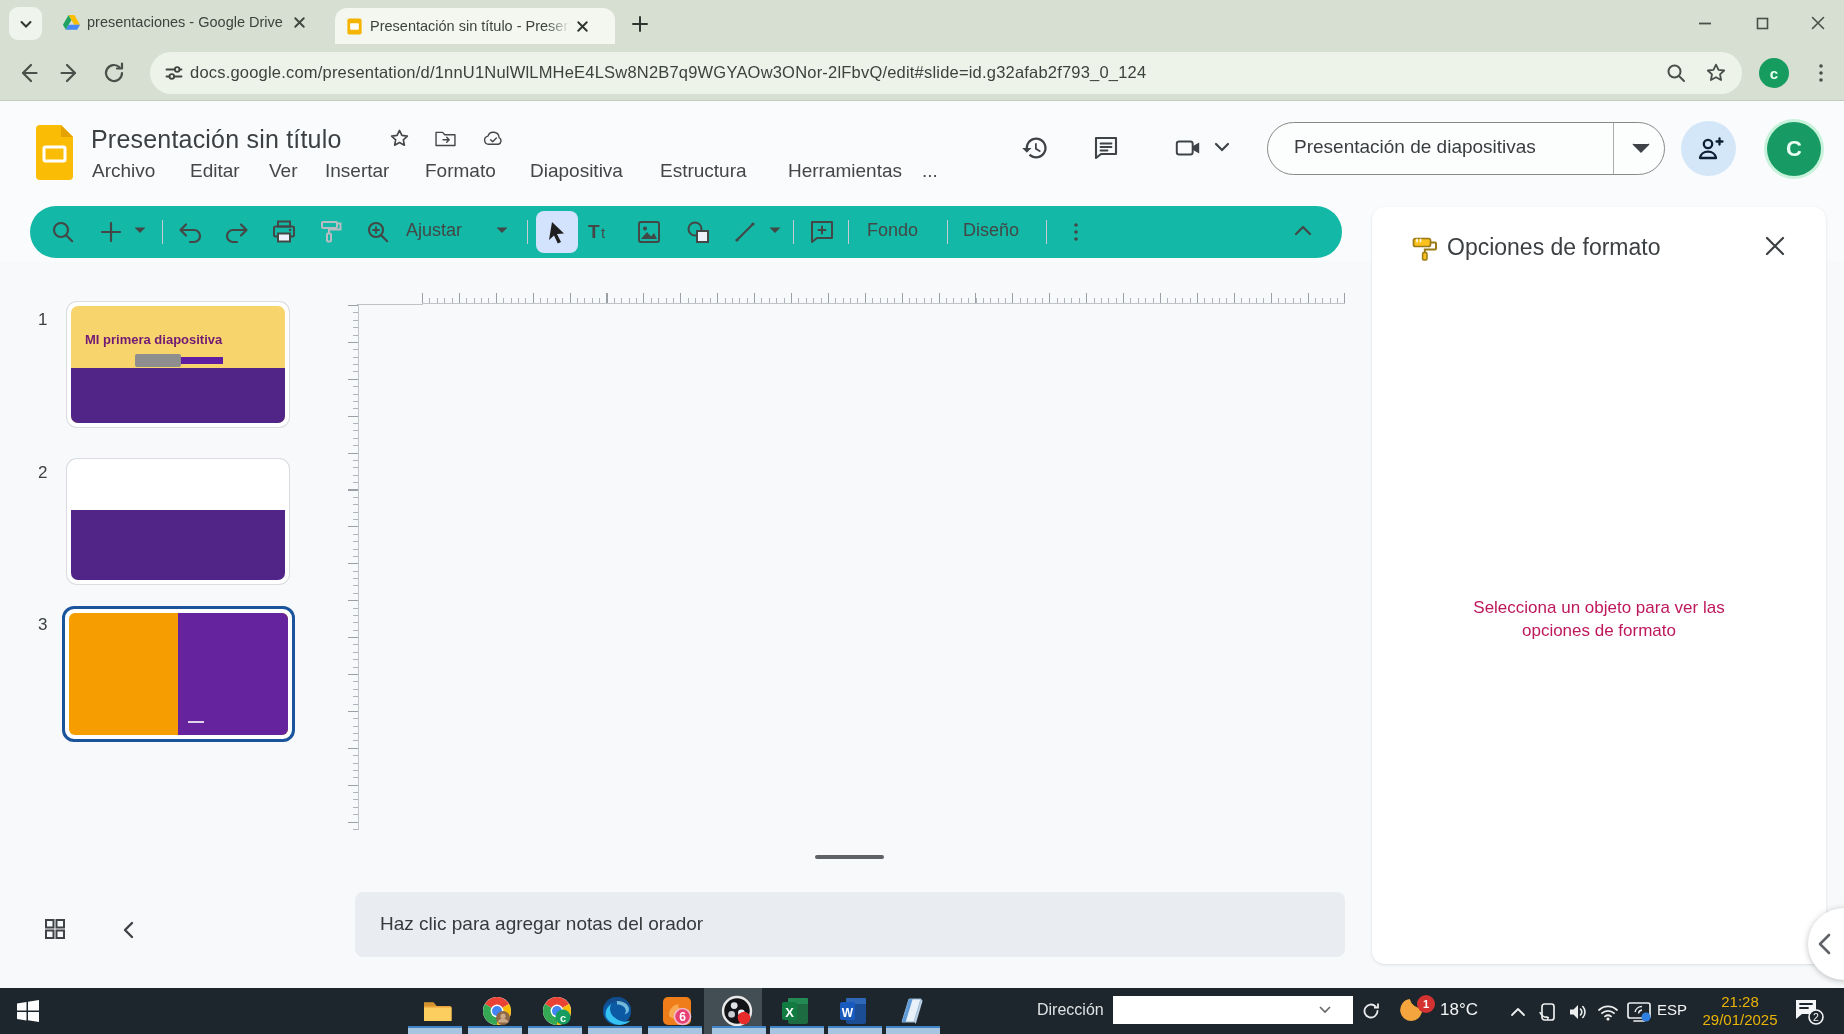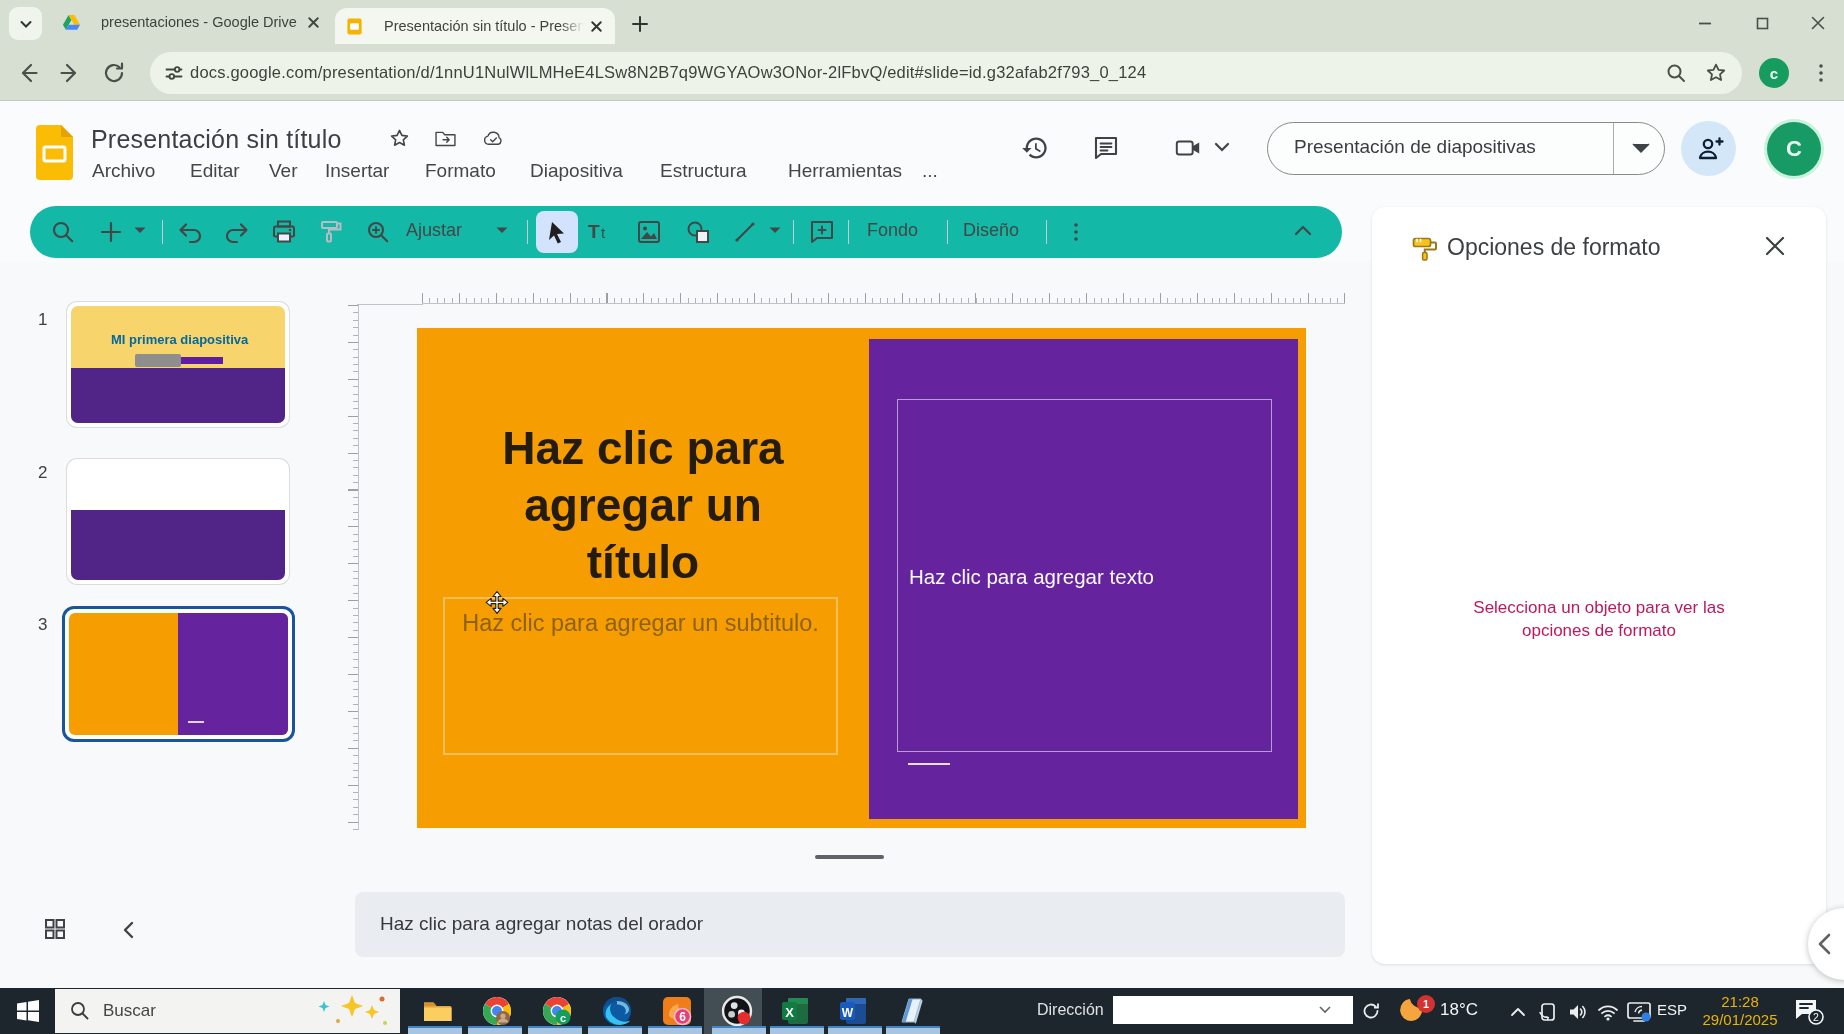--- a/index.html
+++ b/index.html
@@ -6,21 +6,21 @@
   html,body { width:1844px; height:1034px; overflow:hidden; }
   body { font-family:"Liberation Sans", sans-serif; position:relative; background:#f8f9fa; }
 
   
   #tabstrip { position:absolute; left:0; top:0; width:1844px; height:44px; background:#d7dfd2; }
   #tab-search-btn { position:absolute; left:9px; top:7px; width:33px; height:33px; border-radius:9px; background:#eff4ec; display:flex; align-items:center; justify-content:center; }
   .tab { position:absolute; top:0; height:44px; display:flex; align-items:center; }
   #tab1 { left:52px; width:280px; }
   #tab2 { left:335px; width:280px; background:#f3f7ef; border-radius:12px 12px 0 0; top:8px; height:36px; }
   .tab .fav { width:19px; height:19px; margin-left:10px; flex:none; }
-  .tab .tab-title { font-size:14.5px; color:#3d423d; margin-left:20px; white-space:nowrap; overflow:hidden; width:200px; }
+  .tab .tab-title { font-size:14.5px; color:#3d423d; margin-left:6px; white-space:nowrap; overflow:hidden; width:200px; }
   #tab2 .tab-title { -webkit-mask-image:linear-gradient(90deg,#000 88%,transparent); mask-image:linear-gradient(90deg,#000 88%,transparent); }
   .tab .close-x { width:17px; height:17px; margin-left:4px; flex:none; }
   #newtab-btn { position:absolute; left:628px; top:12px; width:24px; height:24px; }
   .winctl { position:absolute; top:10px; width:26px; height:26px; display:flex; align-items:center; justify-content:center; }
 
   #navbar { position:absolute; left:0; top:44px; width:1844px; height:57px; background:#d7dfd2; border-bottom:1px solid #c3cbbf; }
   .nav-ico { position:absolute; top:15px; width:28px; height:28px; }
   #omnibox { position:absolute; left:150px; top:8px; width:1592px; height:42px; border-radius:21px; background:#eef3ea; }
   #url-text { position:absolute; left:40px; top:11px; font-size:16.5px; color:#3c423c; letter-spacing:0.2px; white-space:nowrap; }
   .omni-ico { position:absolute; top:9px; width:24px; height:24px; }
@@ -364,21 +364,21 @@
       </svg>
   </div>
 
   <div id="content">
 
     <span class="slide-num" style="left:38px; top:48px;">1</span>
     <div class="thumb" style="top:40px">
       <div class="thumb-inner">
         <div style="position:absolute;inset:0;background:#f8d46c;"></div>
         <div style="position:absolute;left:0;right:0;top:62px;bottom:0;background:#512488;"></div>
-        <div style="position:absolute;left:14px;top:26px;font-size:13px;font-weight:bold;color:#0369a1;margin-left:26px;">MI primera diapositiva</div>
+        <div style="position:absolute;left:14px;top:26px;font-size:13px;font-weight:bold;color:#701a75;">MI primera diapositiva</div>
         <div style="position:absolute;left:64px;top:48px;width:46px;height:13px;background:#8e8e8e;border-radius:2px;"></div>
         <div style="position:absolute;left:110px;top:51px;width:42px;height:7px;background:#5f1da0;"></div>
       </div>
     </div>
     <span class="slide-num" style="left:38px; top:201px;">2</span>
     <div class="thumb" style="top:197px">
       <div class="thumb-inner">
         <div style="position:absolute;inset:0;background:#ffffff;"></div>
         <div style="position:absolute;left:0;right:0;top:47px;bottom:0;background:#512488;"></div>
       </div>
@@ -389,34 +389,20 @@
         <div style="position:absolute;inset:0;background:#f59d01;"></div>
         <div style="position:absolute;left:109px;right:0;top:0;bottom:0;background:#65249d;"></div>
         <div style="position:absolute;left:119px;top:108px;width:16px;height:2px;background:rgba(255,255,255,0.8);"></div>
       </div>
     </div>
 
     <div id="hruler"></div>
     <div id="hruler-line"></div>
     <div id="vruler"></div>
 
-    <div id="slide">
-      <div id="slide-purple"></div>
-      <div id="slide-title">Haz clic para agregar un título</div>
-      <div id="subtitle-box">
-        <div id="subtitle-text">Haz clic para agregar un subtitulo.</div>
-      </div>
-      <div id="textbox">
-        <div id="textbox-text">Haz clic para agregar texto</div>
-      </div>
-      <div id="purple-dash"></div>
-      <svg id="move-cursor" viewBox="0 0 28 28">
-        <path d="M14 1.5l4 5h-2.8v4.7h4.7V8.4l5 4-5 4v-2.8h-4.7v4.7h2.8l-4 5-4-5h2.8v-4.7H8.1v2.8l-5-4 5-4v2.8h4.7V6.5h-2.8z" fill="#fff" stroke="#222" stroke-width="1.2" stroke-linejoin="round"></path>
-      </svg>
-    </div>
 
     <div id="drag-handle"></div>
     <div id="notes-box">
       <span id="notes-text">Haz clic para agregar notas del orador</span>
     </div>
     <svg id="grid-btn" viewBox="0 0 24 24">
         <rect x="3" y="3" width="7.5" height="7.5" fill="none" stroke="#3f4246" stroke-width="2"></rect>
         <rect x="13.5" y="3" width="7.5" height="7.5" fill="none" stroke="#3f4246" stroke-width="2"></rect>
         <rect x="3" y="13.5" width="7.5" height="7.5" fill="none" stroke="#3f4246" stroke-width="2"></rect>
         <rect x="13.5" y="13.5" width="7.5" height="7.5" fill="none" stroke="#3f4246" stroke-width="2"></rect>
@@ -445,35 +431,20 @@
         <path d="M13 3L4 12l9 9" fill="none" stroke="#5f6368" stroke-width="2.6" stroke-linecap="round" stroke-linejoin="round"></path>
       </svg>
   </div>
 </div>
 
 <div id="taskbar">
   <div id="start-btn">
     <svg width="24" height="24" viewBox="0 0 24 24">
         <path d="M1 4.5L10.5 3v8.5H1zM12 2.8L23 1v10.5H12zM1 13h9.5v8.5L1 20zM12 13h11v10L12 21.2z" fill="#fdfdfd"></path>
       </svg>
-  </div>
-  <div id="tb-search">
-    <svg width="22" height="22" viewBox="0 0 22 22" style="margin-left:14px">
-        <circle cx="9" cy="9" r="6" fill="none" stroke="#3c3c3c" stroke-width="1.8"></circle>
-        <path d="M13.5 13.5l5 5" stroke="#3c3c3c" stroke-width="1.8" stroke-linecap="round"></path>
-      </svg>
-    <span id="tb-search-text">Buscar</span>
-    <svg width="80" height="36" viewBox="0 0 80 36" style="position:absolute; left:255px; top:4px;">
-      <path d="M14 8l1.5 4 4 1.5-4 1.5-1.5 4-1.5-4-4-1.5 4-1.5z" fill="#39c1d4"></path>
-      <path d="M42 2l3 8 8 3-8 3-3 8-3-8-8-3 8-3z" fill="#f7c526"></path>
-      <path d="M62 12l2 5 5 2-5 2-2 5-2-5-5-2 5-2z" fill="#f7c526"></path>
-      <circle cx="28" cy="28" r="2" fill="#e8a33d"></circle>
-      <circle cx="72" cy="6" r="2.5" fill="#e06a2b"></circle>
-      <circle cx="75" cy="30" r="2" fill="#cdd44a"></circle>
-    </svg>
   </div>
 
   <div id="obs-slot-bg"></div>
 
   <div class="task-slot" style="left:411px">
     <svg width="30" height="30" viewBox="0 0 30 30">
       <path d="M2 6.5h9.5l3 3.5H28a1.5 1.5 0 0 1 1.5 1.5v13.5H2z" fill="#e9a33b"></path>
       <path d="M2 11.5h27.5V25H2z" fill="#fccd5f"></path>
       <path d="M2 6.5h9.5l3 3.5H2z" fill="#d4922e"></path>
     </svg>

